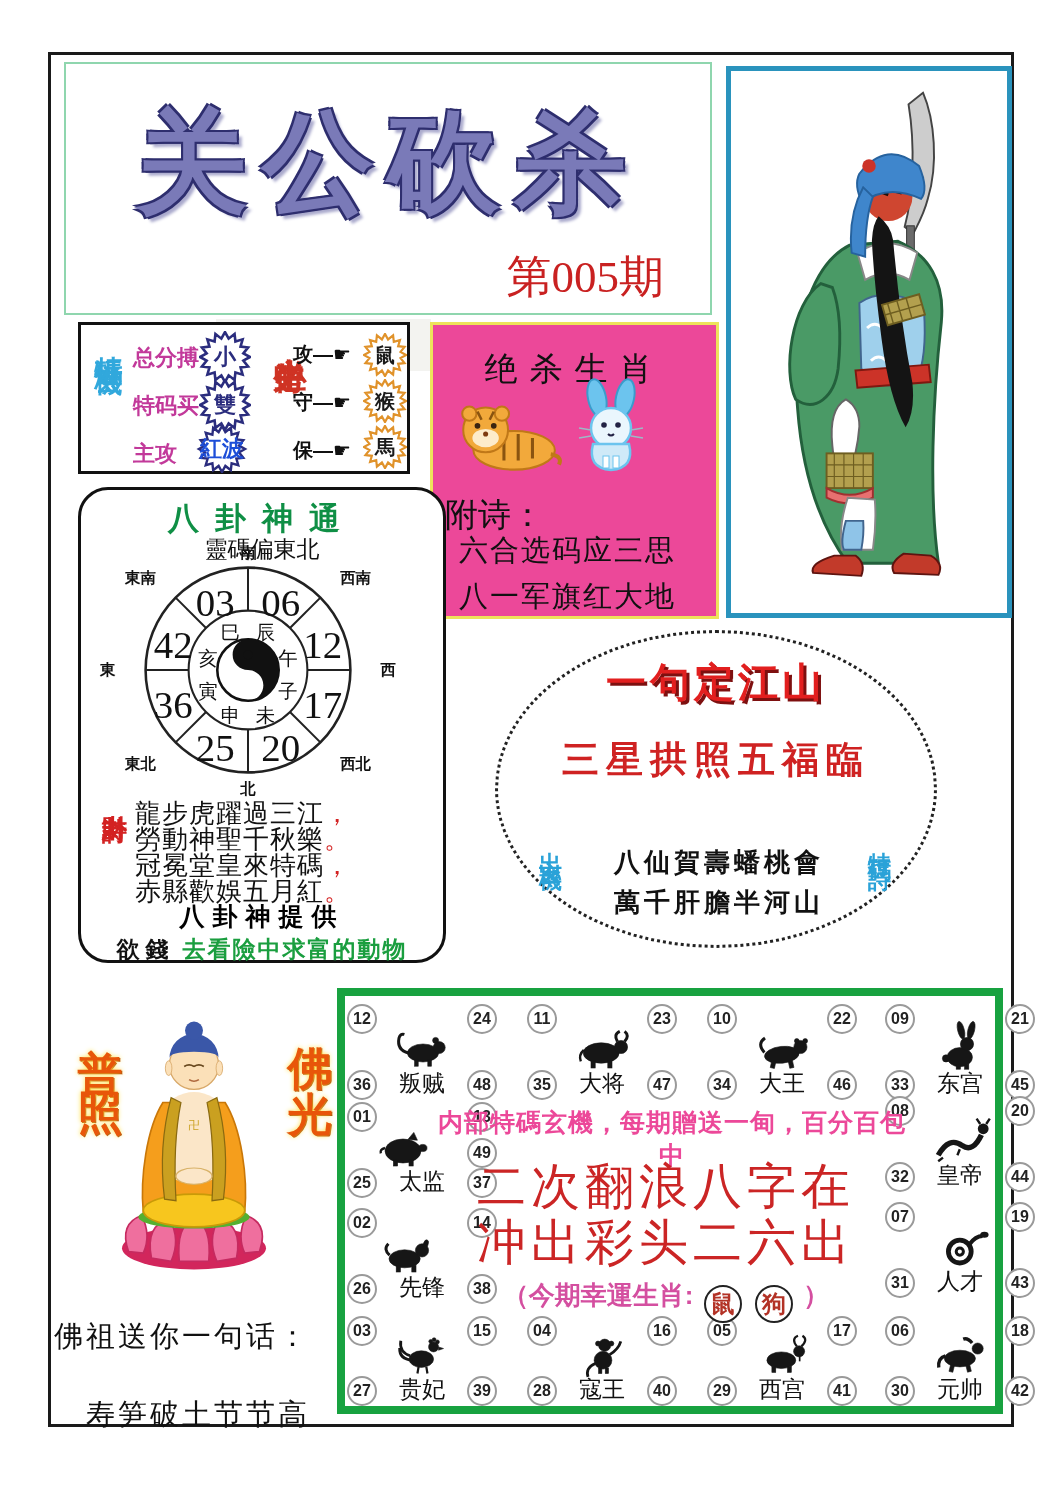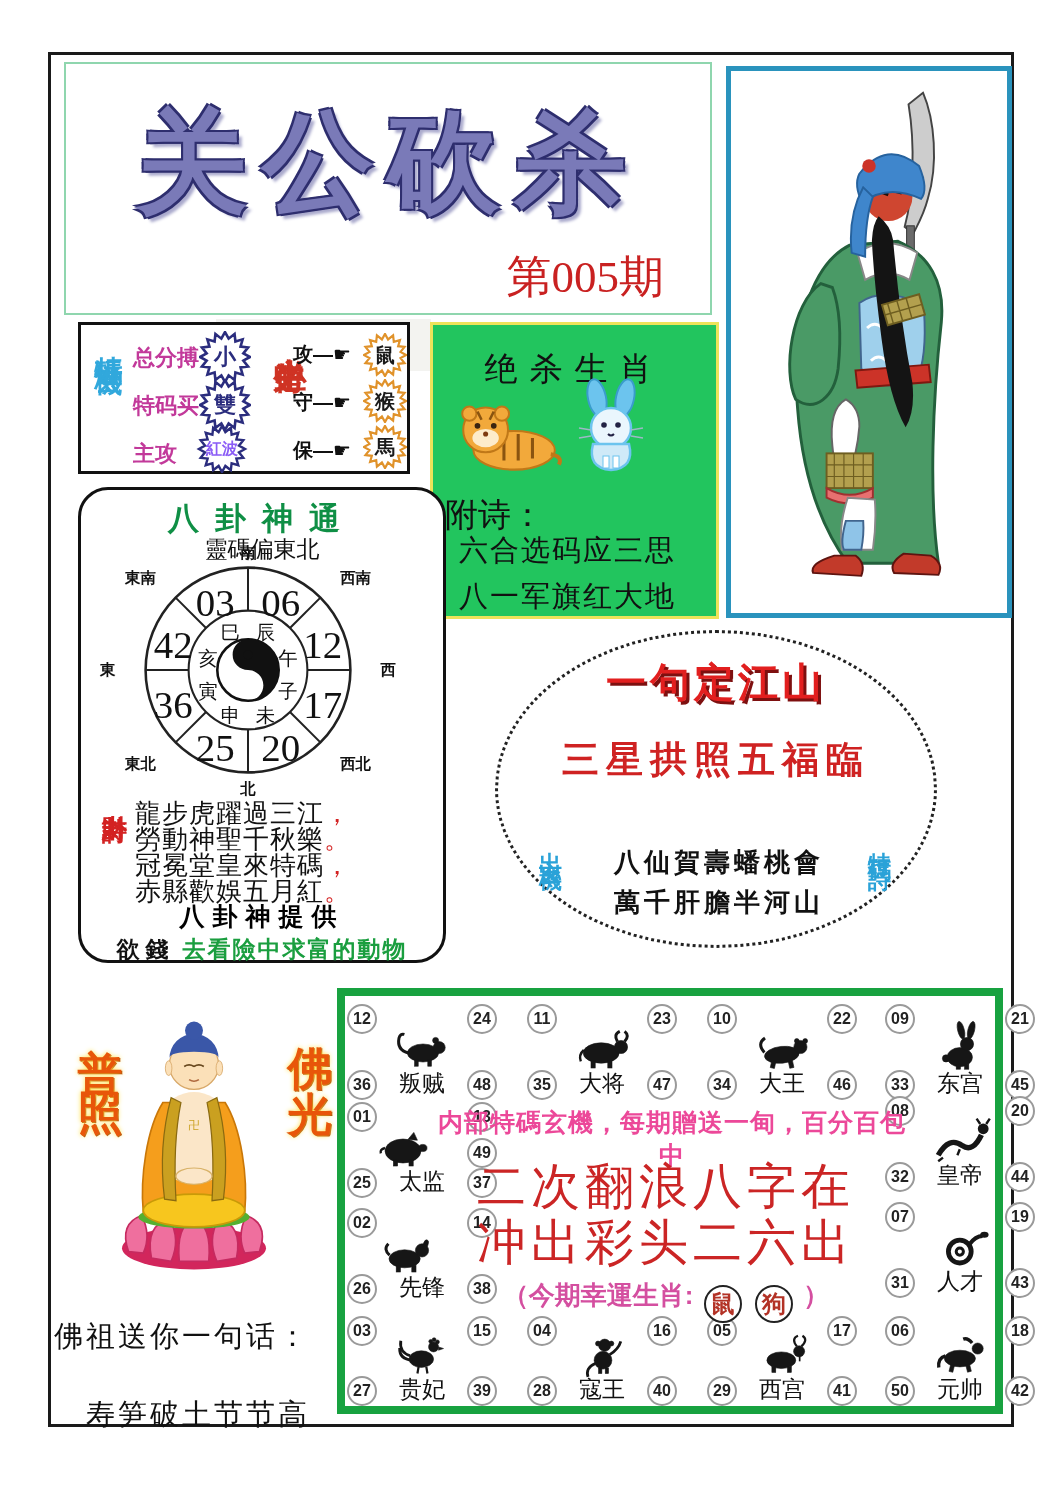--- a/index.html
+++ b/index.html
@@ -26,25 +26,25 @@
   .tema-vtitle{left:8px;top:8px;height:134px;font-size:28px;font-weight:bold;color:#31a8dc;letter-spacing:4px;}
   .tema-label{left:52px;font-size:22px;font-weight:bold;color:#c2399a;}
   .bizhong-vtitle{left:186px;top:6px;height:140px;font-size:33px;font-weight:bold;color:#cf3324;letter-spacing:1px;}
   .bz-label{left:212px;font-size:20px;font-weight:bold;color:#111;}
   .burst{position:absolute;display:flex;align-items:center;justify-content:center;}
   .burst svg{position:absolute;inset:0;width:100%;height:100%;}
   .burst .bv{position:relative;z-index:1;font-weight:bold;}
   .burst-navy{color:#2b2d7e;}
   .burst-orange{color:#e0922a;}
   .bv-navy{font-size:22px;color:#2b2d7e;}
-  .bv-red{font-size:16px;color:#8b5cf6;}
+  .bv-red{font-size:22px;color:#1d4ed8;}
   .bv-blk{font-size:20px;color:#1a1a1a;font-family:"Liberation Serif","DejaVu Serif",serif;}
 
   
-  .juesha-box{left:430px;top:322px;width:289px;height:297px;border:3px solid #ede35a;box-sizing:border-box;background:#22c55e;}
+  .juesha-box{left:430px;top:322px;width:289px;height:297px;border:3px solid #ede35a;box-sizing:border-box;background:#ec4899;}
   .js-title{left:0;top:22px;width:100%;text-align:center;font-size:33px;letter-spacing:12px;font-family:"Liberation Serif","DejaVu Serif",serif;}
   .js-note{left:12px;top:168px;font-size:33px;font-family:"Liberation Serif","DejaVu Serif",serif;}
   .js-line{left:26px;font-size:29px;font-family:"Liberation Serif","DejaVu Serif",serif;letter-spacing:2px;}
 
   
   .bagua-box{left:78px;top:487px;width:368px;height:476px;border:3px solid #111;border-radius:30px;box-sizing:border-box;background:#fff;}
   .bg-title{left:0;top:8px;width:100%;text-align:center;font-size:31px;font-weight:bold;color:#0f8f45;letter-spacing:16px;}
   .bg-sub{left:0;top:44px;width:100%;text-align:center;font-size:23px;font-family:"Liberation Serif","DejaVu Serif",serif;}
   .wheel{left:8px;top:52px;width:318px;height:256px;}
   .poem-vtitle{left:18px;top:304px;height:108px;font-size:25px;font-weight:bold;color:#d32222;letter-spacing:1px;}
@@ -572,21 +572,21 @@
       <span class="zname">西宫</span>
       <span class="ncir br">41</span>
     </div>
 
     <div class="zcell" style="left:540px;top:320px;height:90px;">
       <span class="ncir tl">06</span>
       <span class="ncir tr">18</span>
       <svg class="zanim" style="top:12px;height:50px;">
           <use href="#z-horse"></use>
         </svg>
-      <span class="ncir bl">50</span>
+      <span class="ncir bl">30</span>
       <span class="zname">元帅</span>
       <span class="ncir br">42</span>
     </div>
 
     <div class="abs ad-text">内部特碼玄機，每期贈送一甸，百分百包中</div>
     <div class="abs slogan" style="top:158px;">二次翻浪八字在</div>
     <div class="abs slogan" style="top:214px;">冲出彩头二六出</div>
     <div class="abs lucky">
       <span>（今期幸運生肖:</span>
       <span class="zl">鼠</span>

